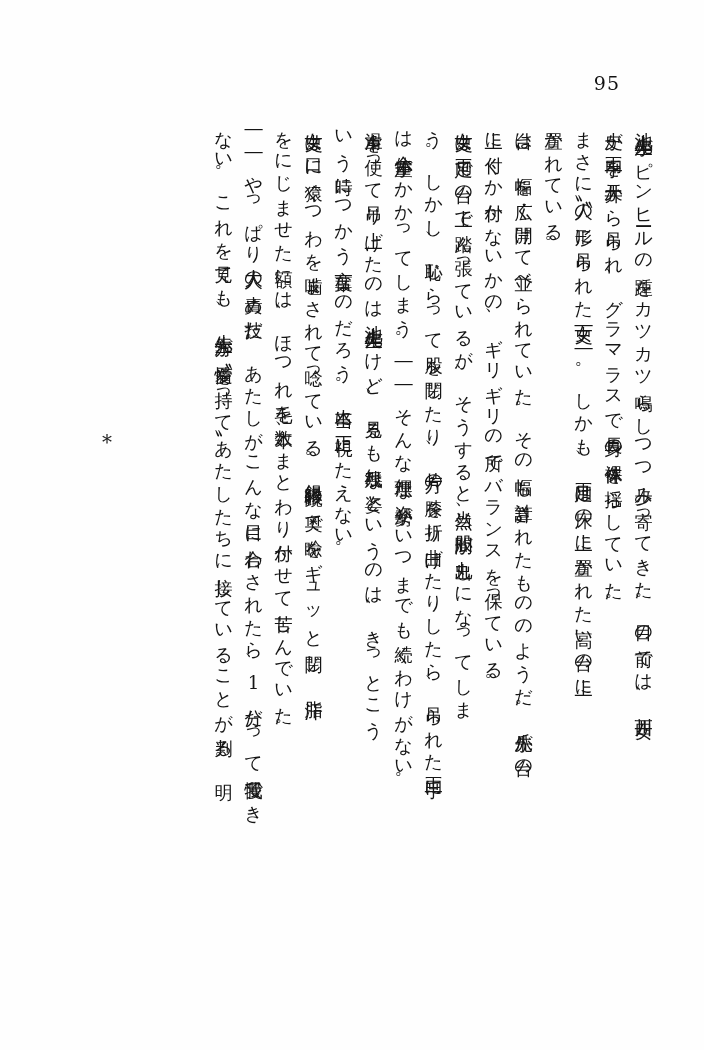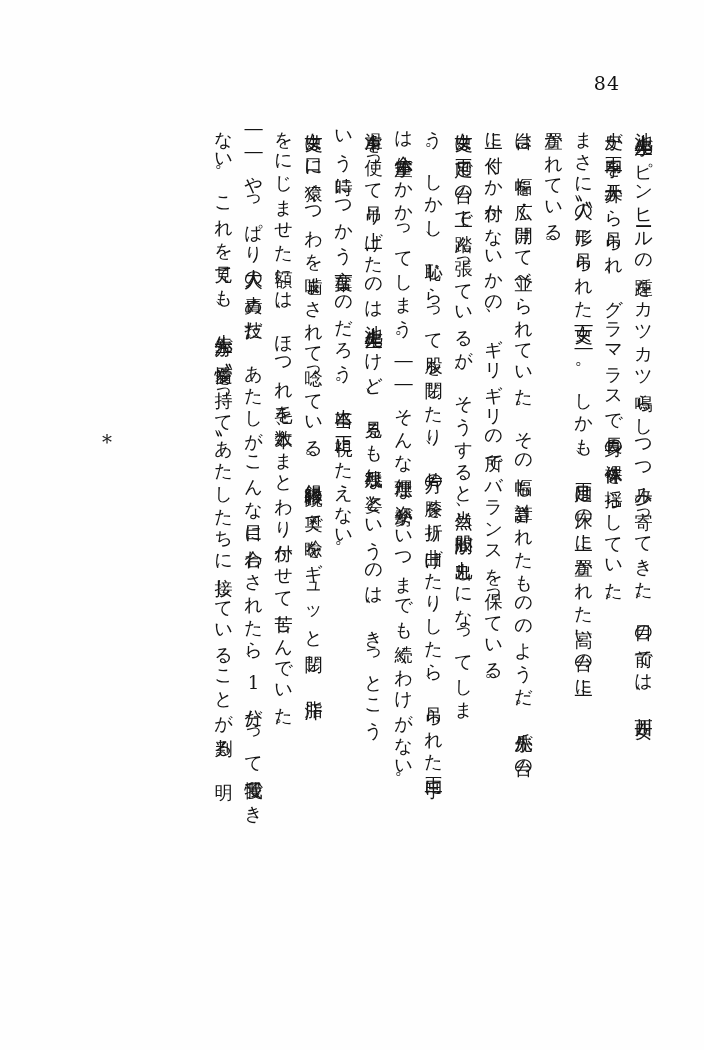--- a/index.html
+++ b/index.html
@@ -74,21 +74,21 @@
     inset: 0;
     pointer-events: none;
     background: transparent;
   }
 </style>
 </head>
 <body>
 
 <div class="page">
 
-  <div class="page-number">84</div>
+  <div class="page-number">95</div>
 
   <div class="separator">*</div>
 
   <div class="body-text">
     <div class="column">池上先生がピンヒールの踵をカツカツ鳴らしつつ歩み寄ってきた。目の前では、川西女</div>
     <div class="column">史が両手を天井から吊られ、グラマラスで長身の裸体を揺らしていた。</div>
     <div class="column">まさに〝人〟の形に吊られた女史――。しかも、両足は床の上に置かれた高い台の上に</div>
     <div class="column">置かれている。</div>
     <div class="column">台は、幅を広く開けて並べられていた。その幅も計算されたもののようだ。爪先が台の</div>
     <div class="column">上に付くか付かないかの、ギリギリの所でバランスを保っている。</div>

